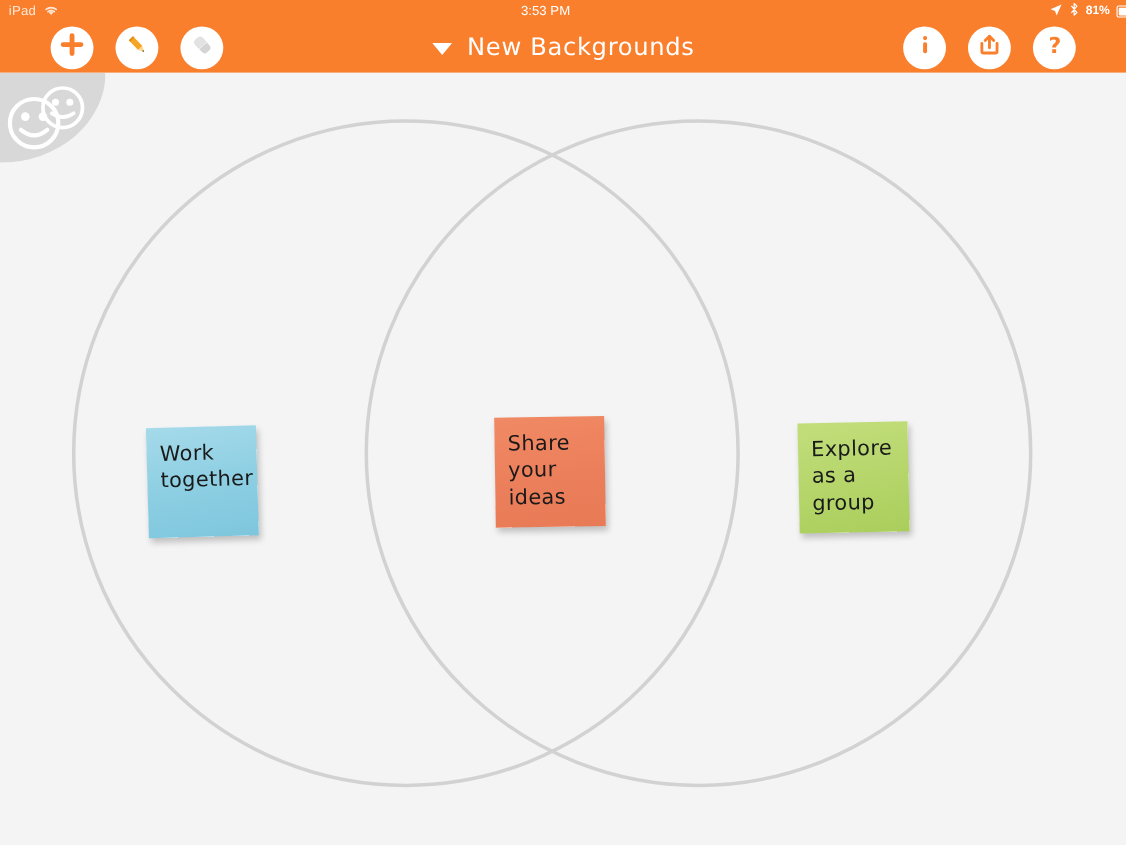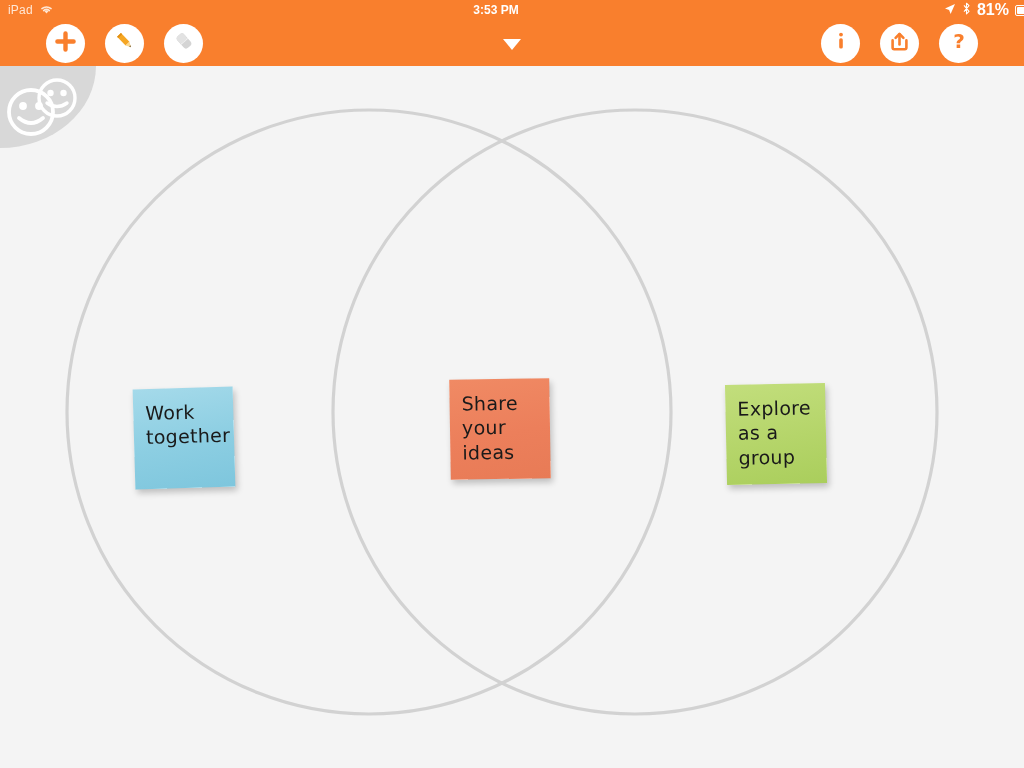--- a/index.html
+++ b/index.html
@@ -46,33 +46,33 @@
   }
   .status-center {
     position: absolute;
     left: 0; top: 0;
     width: 992px;
     height: 20px;
     display: flex;
     align-items: center;
     justify-content: center;
     font-size: 12px;
-    font-weight: bold;
+    font-weight: normal;
     color: #ffffff;
   }
   .status-right {
     position: absolute;
     right: 8px; top: 0;
     height: 20px;
     display: flex;
     align-items: center;
     gap: 6px;
   }
   .status-pct {
-    font-size: 16px;
+    font-size: 11px;
     font-weight: bold;
     color: #ffffff;
   }
   .battery {
     position: relative;
     width: 25px;
     height: 11px;
     border: 1px solid #ffffff;
     border-radius: 2px;
     box-sizing: border-box;
@@ -290,20 +290,21 @@
               <rect x="7.4" y="4.2" width="9.2" height="8.2" rx="3.4" fill="#e2e2e2"></rect>
             </g>
           </svg>
         </span>
       </div>
     </div>
 
     <div class="tb-title-wrap">
       <div class="tb-title-inner">
         <span class="tri-down"></span>
+        <span class="tb-title">New Backgrounds</span>
       </div>
     </div>
 
     <div class="tb-right">
       <div class="circ-btn">
         <span>
           <svg width="22" height="22" viewBox="0 0 22 22">
             <circle cx="11" cy="4.6" r="1.9" fill="#f97f2d"></circle>
             <rect x="9.2" y="8.3" width="3.6" height="10.2" rx="1.6" fill="#f97f2d"></rect>
           </svg>

